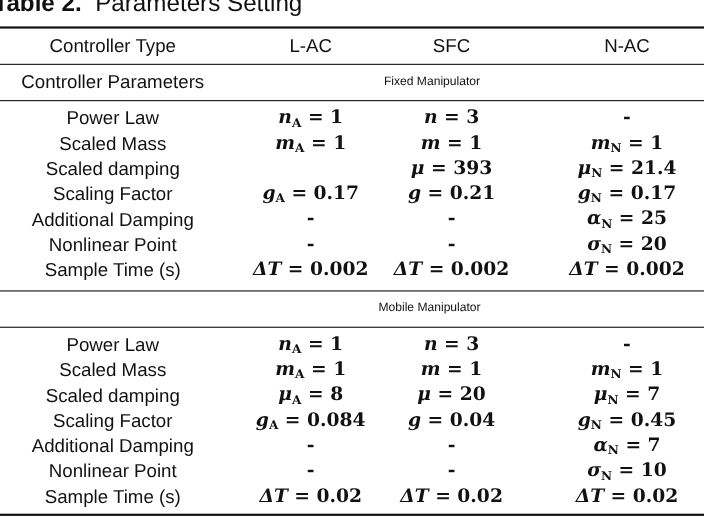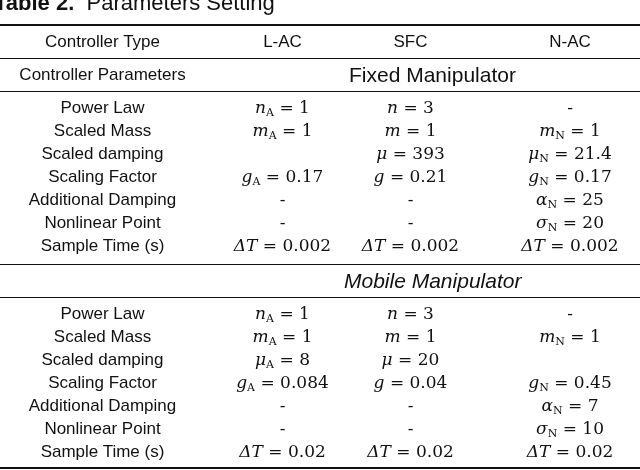--- a/index.html
+++ b/index.html
@@ -11,29 +11,29 @@
   .title b { font-weight: bold; }
   .rule { position: absolute; left: 0; width: 640px; background: #111; }
   .thick { height: 2px; }
   .thin { height: 1px; }
   .row { position: absolute; left: 0; width: 640px; height: 23px; }
   .cell {
     position: absolute; top: 0; text-align: center; white-space: nowrap;
     font-size: 17px; line-height: 23px;
   }
   .sans { font-family: "Liberation Sans", sans-serif; }
-  .math { font-family: "DejaVu Serif", serif; font-size: 17px; }
+  .math { font-family: "DejaVu Serif", serif; font-size: 17px; font-weight: bold; }
   .math i { font-style: italic; }
   .math sub { font-style: normal; font-size: 11px; vertical-align: -3px; line-height: 0; }
   .c0 { left: 0; width: 205px; }
   .c1 { left: 205px; width: 155px; }
   .c2 { left: 333px; width: 155px; }
   .c3 { left: 500px; width: 140px; }
   .hdr .cell { font-size: 17px; }
-  .sec-title { position: absolute; font-family: "Liberation Sans", sans-serif; font-size: 21px; white-space: nowrap; }
+  .sec-title { position: absolute; font-family: "Liberation Sans", sans-serif; font-size: 11px; white-space: nowrap; }
 </style>
 </head>
 <body>
 
 <div class="title">
   <b>Table 2.</b>&nbsp;
   <span>Parameters Setting</span>
 </div>
 
 <div class="rule thick" style="top:24px"></div>
@@ -94,21 +94,21 @@
       <div class="cell sans c0">Sample Time (s)</div>
       <div class="cell math c1"><i>ΔT</i><sub></sub><span class="eq"> = </span><span>0.002</span></div>
       <div class="cell math c2"><i>ΔT</i><sub></sub><span class="eq"> = </span><span>0.002</span></div>
       <div class="cell math c3"><i>ΔT</i><sub></sub><span class="eq"> = </span><span>0.002</span></div>
     </div>
   </div>
 
 <div class="rule thin" style="top:264px"></div>
 
 <div class="row" style="top:269px">
-  <div class="sec-title" style="left:344px; top:0; line-height:23px;font-style:italic;">Mobile Manipulator</div>
+  <div class="sec-title" style="left:344px; top:0; line-height:23px;">Mobile Manipulator</div>
 </div>
 
 <div class="rule thin" style="top:297px"></div>
 
 <div id="sec1">
     <div class="row" style="top:302px">
       <div class="cell sans c0">Power Law</div>
       <div class="cell math c1"><i>n</i><sub>A</sub><span class="eq"> = </span><span>1</span></div>
       <div class="cell math c2"><i>n</i><sub></sub><span class="eq"> = </span><span>3</span></div>
       <div class="cell math c3"><i></i><sub></sub><span class="eq"></span><span>-</span></div>
@@ -116,20 +116,21 @@
     <div class="row" style="top:325px">
       <div class="cell sans c0">Scaled Mass</div>
       <div class="cell math c1"><i>m</i><sub>A</sub><span class="eq"> = </span><span>1</span></div>
       <div class="cell math c2"><i>m</i><sub></sub><span class="eq"> = </span><span>1</span></div>
       <div class="cell math c3"><i>m</i><sub>N</sub><span class="eq"> = </span><span>1</span></div>
     </div>
     <div class="row" style="top:348px">
       <div class="cell sans c0">Scaled damping</div>
       <div class="cell math c1"><i>μ</i><sub>A</sub><span class="eq"> = </span><span>8</span></div>
       <div class="cell math c2"><i>μ</i><sub></sub><span class="eq"> = </span><span>20</span></div>
+      <div class="cell math c3"><i>μ</i><sub>N</sub><span class="eq"> = </span><span>7</span></div>
     </div>
     <div class="row" style="top:371px">
       <div class="cell sans c0">Scaling Factor</div>
       <div class="cell math c1"><i>g</i><sub>A</sub><span class="eq"> = </span><span>0.084</span></div>
       <div class="cell math c2"><i>g</i><sub></sub><span class="eq"> = </span><span>0.04</span></div>
       <div class="cell math c3"><i>g</i><sub>N</sub><span class="eq"> = </span><span>0.45</span></div>
     </div>
     <div class="row" style="top:394px">
       <div class="cell sans c0">Additional Damping</div>
       <div class="cell math c1"><i></i><sub></sub><span class="eq"></span><span>-</span></div>

